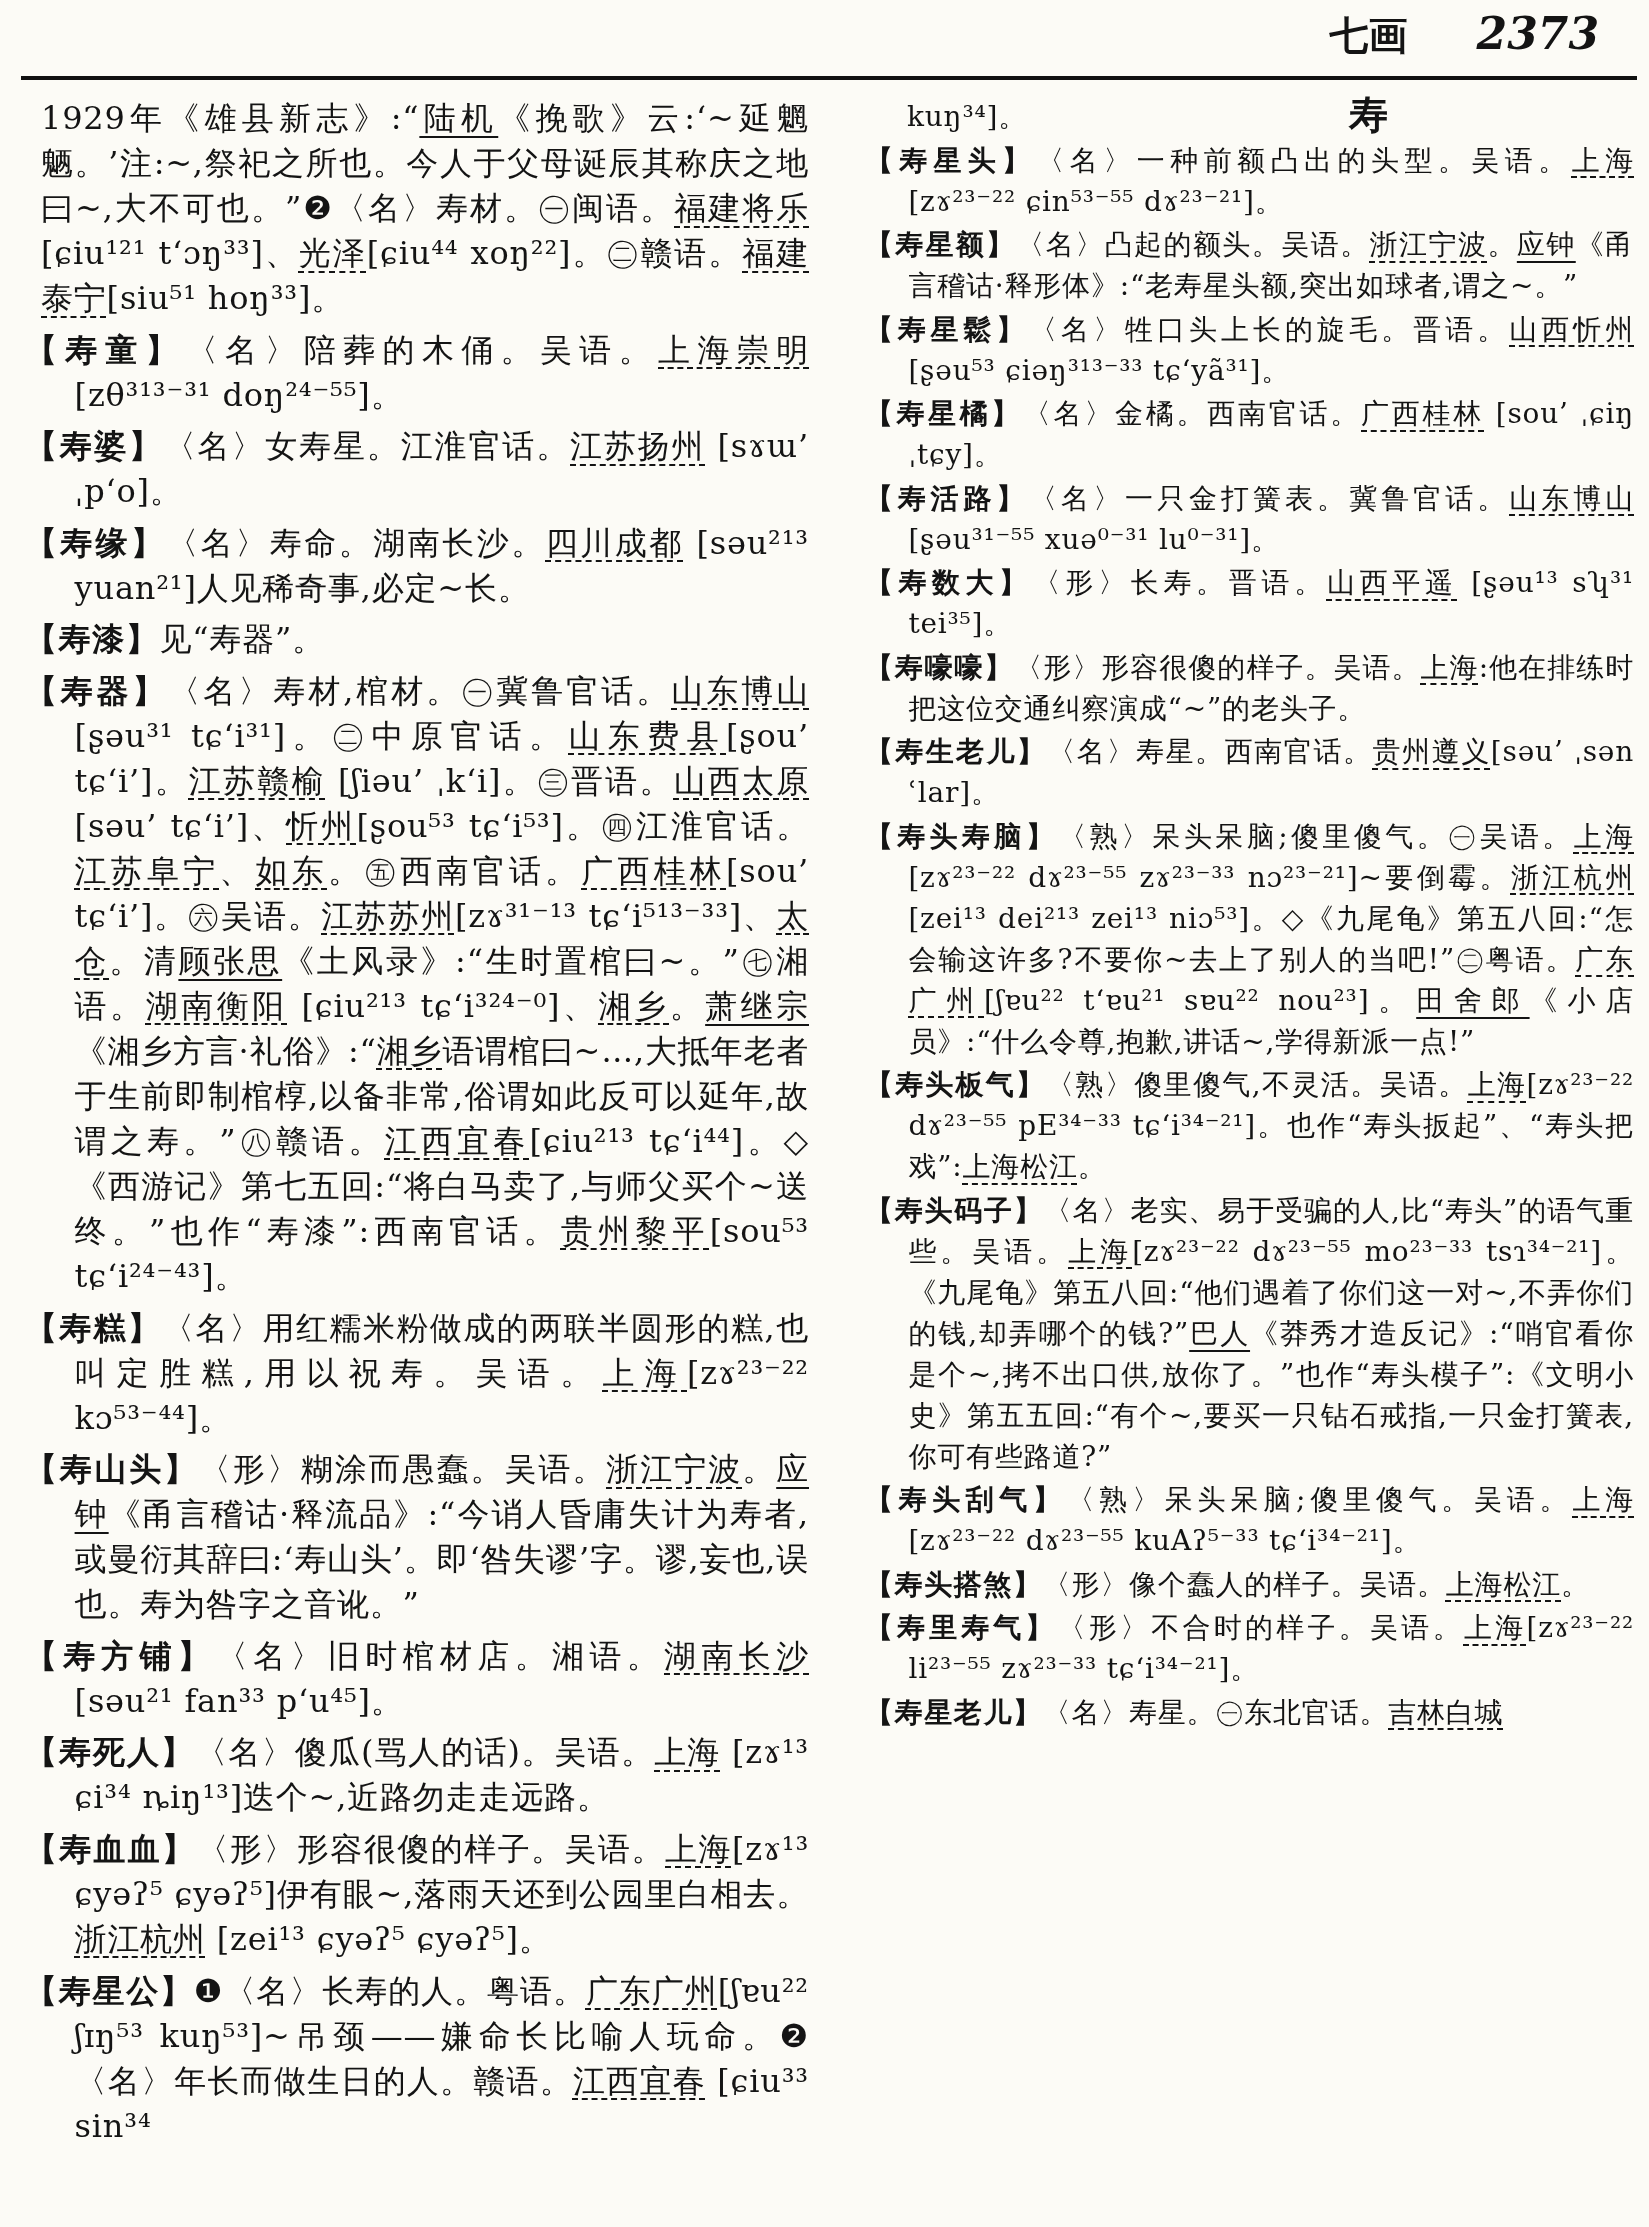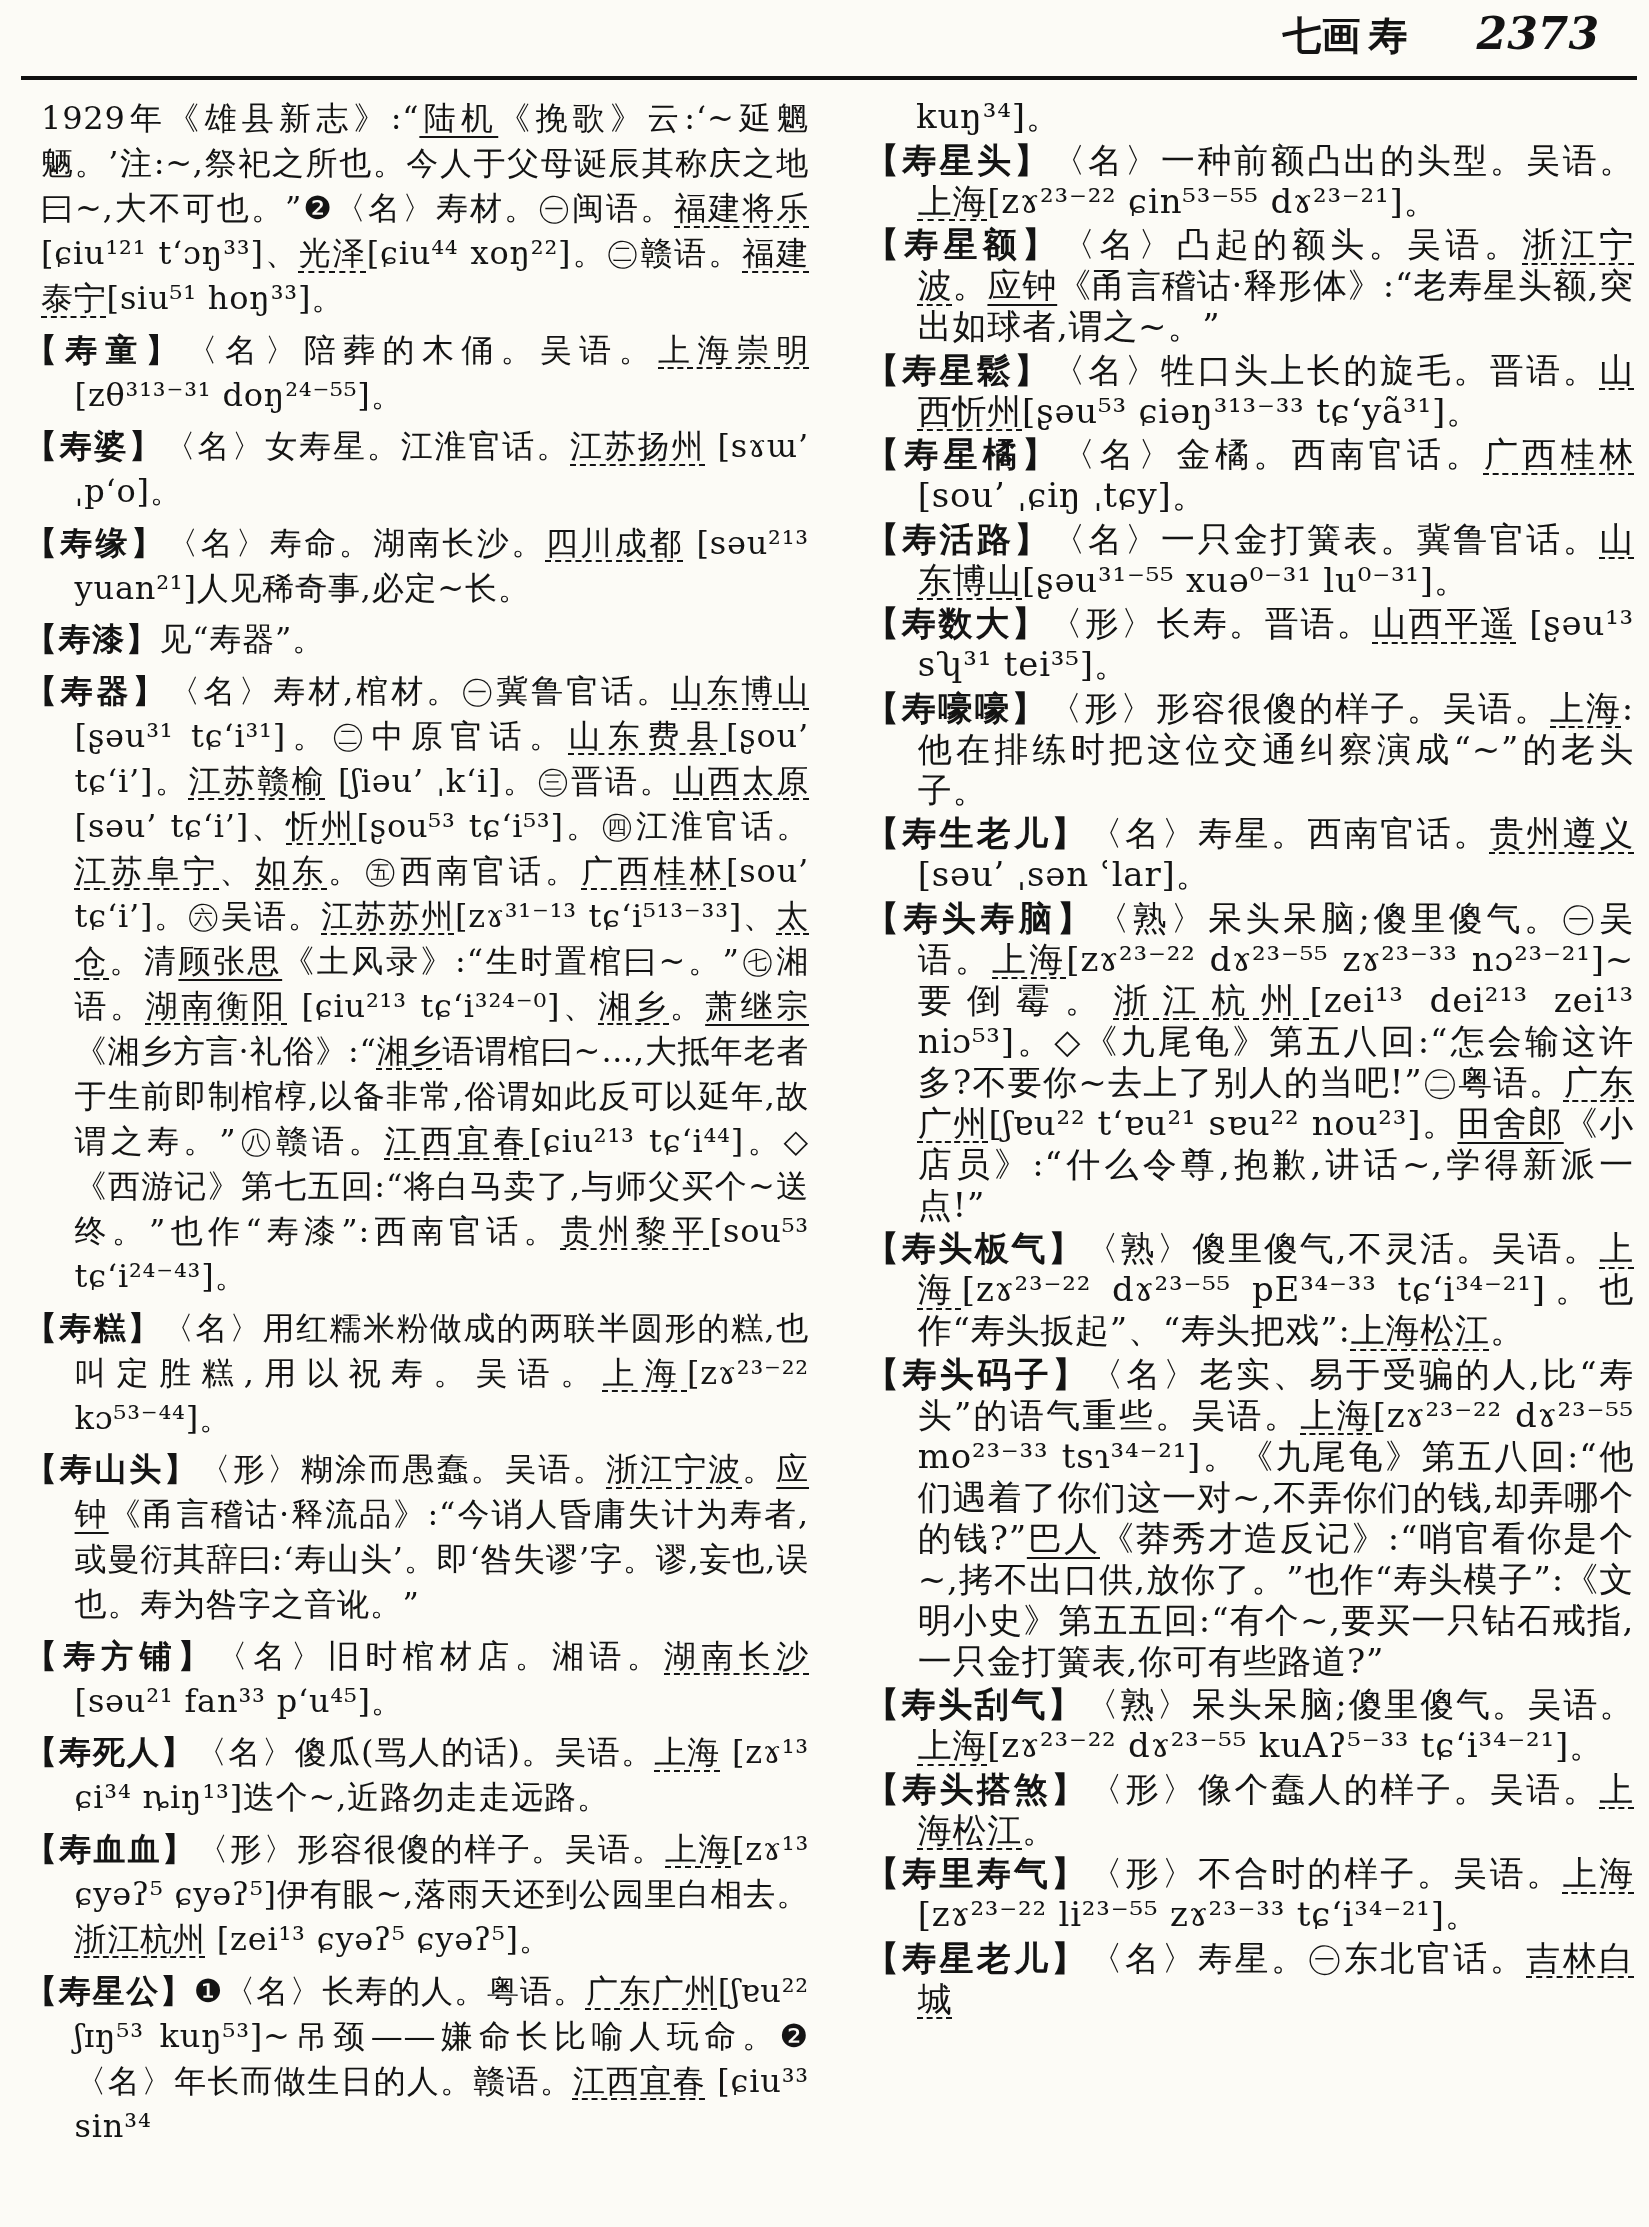--- a/index.html
+++ b/index.html
@@ -5,30 +5,30 @@
   html,body{margin:0;padding:0;background:#888;}
   .page{
     position:relative;width:1650px;height:2227px;margin:0 auto;
     background:#fcfbf6;color:#141414;overflow:hidden;
     font-family:"DejaVu Serif","Liberation Serif",serif;
   }
   .hdr{
     position:absolute;top:8.2px;left:0;right:51px;height:64px;
     display:flex;justify-content:flex-end;align-items:baseline;gap:69px;
   }
-  .hdr-words{display:flex;gap:8px;align-items:flex-end;}
+  .hdr-words{display:flex;gap:25px;align-items:center;flex-direction:column;}
   .sec{font-size:39px;font-weight:bold;}
   .pageno{font-size:44px;font-weight:bold;font-style:italic;}
   .rule{position:absolute;left:21.4px;right:13.2px;top:76px;height:4.1px;background:#111;}
   .col{
     position:absolute;top:96px;text-align:justify;
     font-size:32px;line-height:45px;letter-spacing:0.8px;
   }
   .col-left{left:25px;width:784px;}
-  .col-right{left:865px;width:769px;font-size:34px;line-height:41px;}
+  .col-right{left:865px;width:769px;font-size:28px;line-height:41px;}
   .entry{margin:0 0 6.6px 0;padding-left:1.55em;text-indent:-1.55em;}
   .col-right .entry{margin-bottom:2.5px;}
   .entry.cont{padding-left:0.5em;text-indent:0;}
   .entry.cont.deep{padding-left:1.5em;}
   .hw{font-weight:bold;letter-spacing:1.6px;}
   .uplace{
     text-decoration:underline;text-decoration-style:dashed;
     text-decoration-thickness:2.1px;text-underline-offset:6.6px;
   }
   .uperson{

